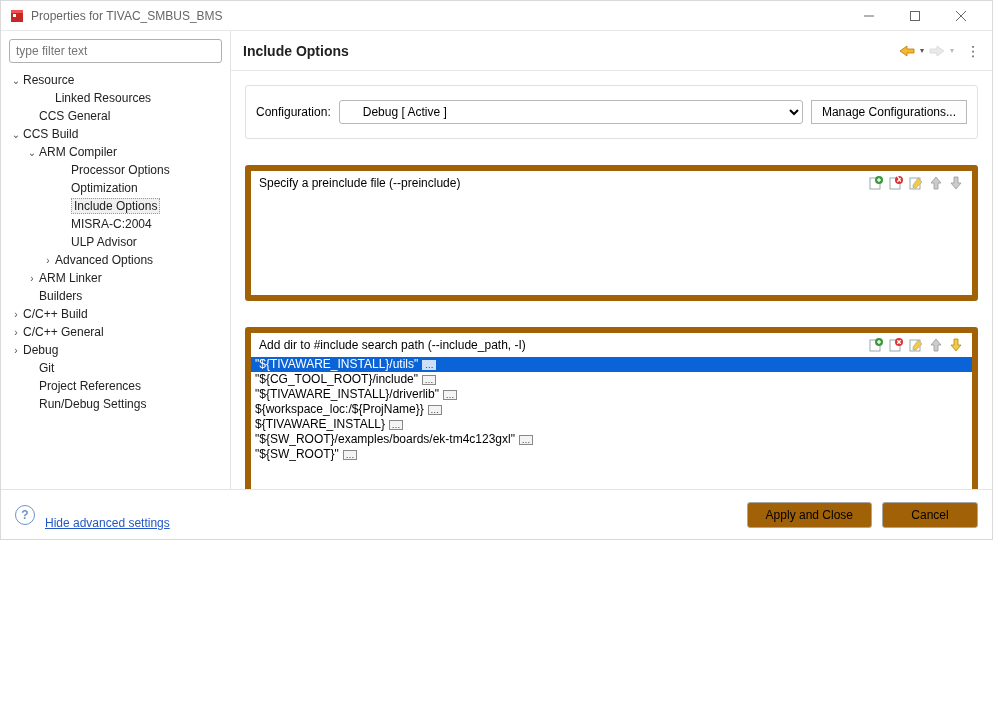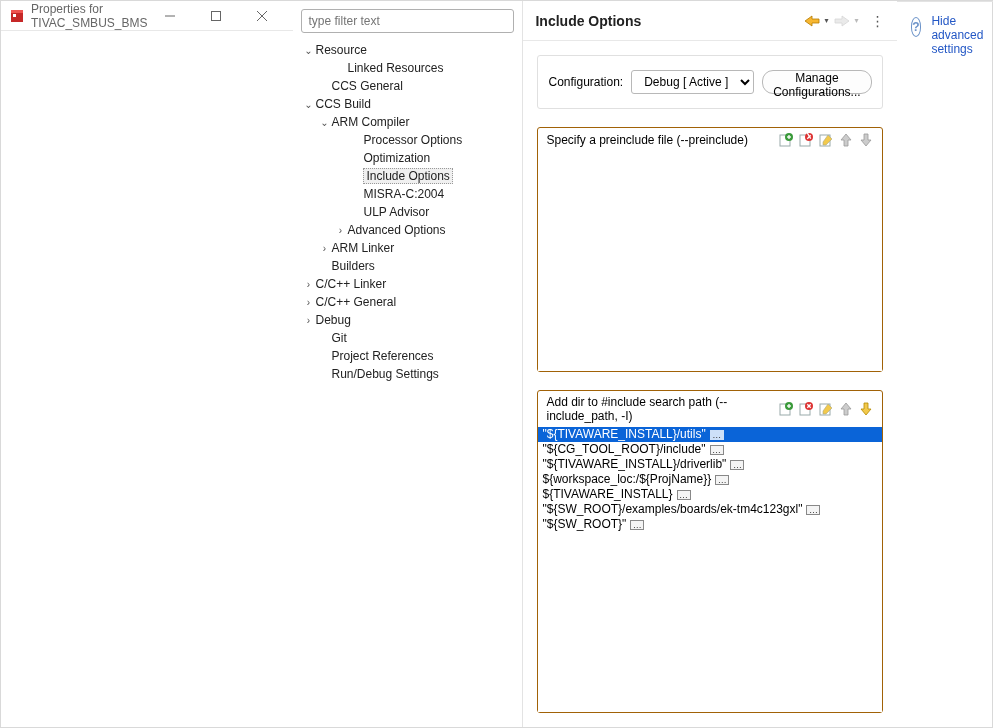--- a/index.html
+++ b/index.html
@@ -1,18 +1,18 @@
 <!DOCTYPE html>
 <html><head>
 <meta charset="utf-8">
 <style>
 * { box-sizing: border-box; margin: 0; padding: 0; font-family: "Segoe UI", Tahoma, sans-serif; }
 html, body { width: 993px; height: 728px; overflow: hidden; background: #fff; }
 
-.window { width: 993px; height: 728px; display: flex; border: 1px solid #d9d9d9; }
+.window { width: 993px; height: 540px; display: flex; flex-direction: column; border: 1px solid #d9d9d9; }
 
 .titlebar { height: 30px; display: flex; align-items: center; padding: 0 8px; border-bottom: 1px solid #e8e8e8; }
 .titlebar .app-icon { width: 16px; height: 16px; margin-right: 6px; }
 .titlebar .title { font-size: 12px; color: #666; flex: 1; }
 .titlebar .win-btns { display: flex; gap: 0; }
 .titlebar .win-btn { width: 46px; height: 30px; display: flex; align-items: center; justify-content: center; color: #666; font-size: 14px; cursor: default; }
 
 .main-area { flex: 1; display: flex; min-height: 0; }
 
 .sidebar { width: 230px; border-right: 1px solid #e3e3e3; display: flex; flex-direction: column; }
@@ -28,45 +28,45 @@
 .lvl3 { padding-left: 56px; }
 
 .content { flex: 1; display: flex; flex-direction: column; background: #fff; min-width: 0; }
 .content-header { display: flex; align-items: center; height: 40px; padding: 0 12px; border-bottom: 1px solid #e8e8e8; }
 .content-header h2 { font-size: 14px; font-weight: 600; flex: 1; color: #222; }
 .nav-arrows { display: flex; align-items: center; gap: 4px; }
 .nav-arrow { width: 18px; height: 18px; display: flex; align-items: center; justify-content: center; }
 .drop-ind { font-size: 8px; color: #555; }
 .dots-icon { margin-left: 8px; color: #555; font-size: 14px; }
 
-.content-body { flex: 1; padding: 14px; overflow: auto; display: flex; flex-direction: column; gap: 18px; min-height: 0; }
+.content-body { flex: 1; padding: 14px; overflow: auto; display: flex; flex-direction: column; gap: 26px; min-height: 0; }
 
 .config-bar { border: 1px solid #e0e0e0; border-radius: 3px; padding: 14px 10px; display: flex; align-items: center; gap: 8px; }
 .config-bar label { font-size: 12px; }
-.config-bar select { flex: 1; height: 24px; font-size: 12px; border: 1px solid #b8b8b8; border-radius: 3px; padding: 0 8px; background: #fff; }
-.config-bar button { height: 24px; font-size: 12px; padding: 0 10px; border: 1px solid #b8b8b8; border-radius: 11px; background: #fdfdfd; }
-
-.group { border: 1px solid #a16207; border-radius: 3px; display: flex; flex-direction: column; }
+.config-bar select { flex: 1; height: 24px; font-size: 12px; border: 1px solid #b8b8b8; border-radius: 3px; padding: 0 19px; background: #fff; }
+.config-bar button { height: 24px; font-size: 12px; padding: 0 10px; border: 1px solid #b8b8b8; border-radius: 0; background: #fdfdfd; }
+
+.group { border: 6px solid #a16207; border-radius: 3px; display: flex; flex-direction: column; }
 .group-header { display: flex; align-items: center; padding: 4px 8px; font-size: 12px; }
 .group-header .ghlabel { flex: 1; }
 .icon-row { display: flex; gap: 4px; }
 .list-icon { width: 16px; height: 16px; display: flex; align-items: center; justify-content: center; }
 
 .list-body { flex: 1; min-height: 100px; background: #fff; padding: 0; }
 .list-row { font-size: 12px; padding: 0 4px; height: 15px; line-height: 15px; display: flex; align-items: center; gap: 4px; }
 .list-row.selected { background: #0a64d8; color: #fff; }
 .ellipsis-box { display: inline-flex; align-items: center; justify-content: center; border: 1px solid #888; font-size: 9px; height: 10px; width: 14px; line-height: 8px; background: #f4f4f4; color: #333; }
 .list-row.selected .ellipsis-box { border-color: #cde0f8; background: #cde0f8; color: #333; }
 
 .preinclude { height: 245px; }
 .includepath { flex: 1; min-height: 220px; }
 
 .footer { height: 50px; border-top: 1px solid #e3e3e3; display: flex; align-items: center; padding: 0 14px; gap: 10px; }
 .help-icon { width: 20px; height: 20px; border: 1.5px solid #6c93c9; border-radius: 50%; display: flex; align-items: center; justify-content: center; color: #6c93c9; font-size: 12px; font-weight: 600; }
-.hide-link { font-size: 12px; color: #2357c5; cursor: pointer; margin-top: 16px; }
+.hide-link { font-size: 12px; color: #2357c5; text-decoration: underline; cursor: pointer; margin-top: 16px; }
 .footer .spacer { flex: 1; }
 .footer button { height: 26px; font-size: 12px; padding: 0 18px; border: 1px solid #a7a7a7; border-radius: 3px; background: #a16207; min-width: 96px; }
 </style>
 </head>
 <body>
 
 <div class="window">
 
   <div class="titlebar">
     <span class="app-icon">
@@ -151,21 +151,21 @@
         <div class="tree-row lvl1">
             <span class="exp">›</span>
             <span class="label">ARM Linker</span>
           </div>
         <div class="tree-row lvl1">
             <span class="exp"></span>
             <span class="label">Builders</span>
           </div>
         <div class="tree-row lvl0">
             <span class="exp">›</span>
-            <span class="label">C/C++ Linker</span>
+            <span class="label">C/C++ Build</span>
           </div>
         <div class="tree-row lvl0">
             <span class="exp">›</span>
             <span class="label">C/C++ General</span>
           </div>
         <div class="tree-row lvl0">
             <span class="exp">›</span>
             <span class="label">Debug</span>
           </div>
         <div class="tree-row lvl1">

